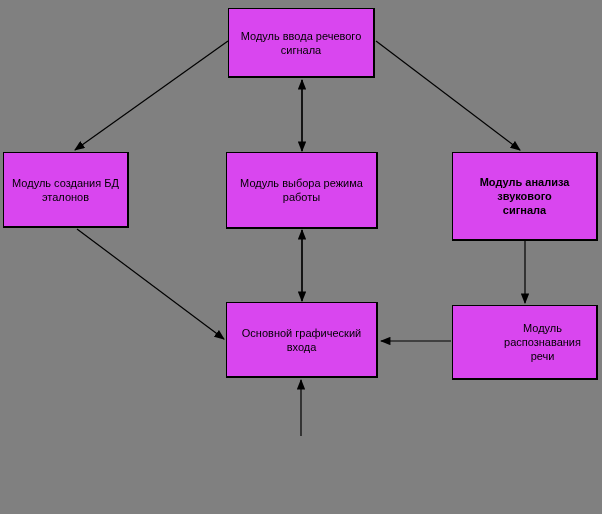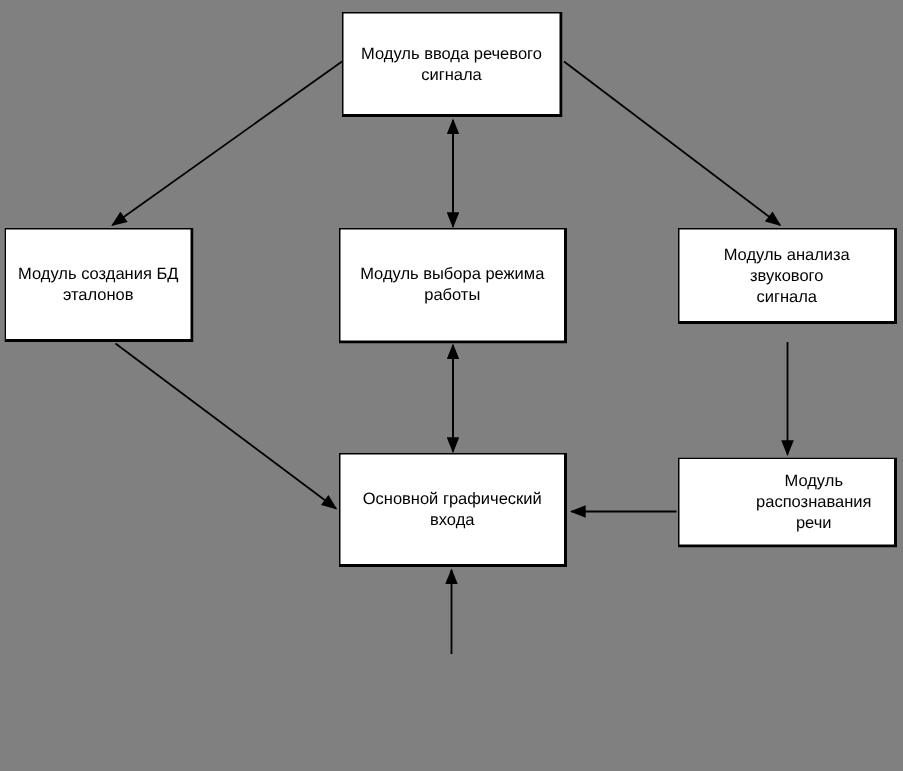--- a/index.html
+++ b/index.html
@@ -14,21 +14,21 @@
     background: #808080;
     overflow: hidden;
   }
   #edges {
     position: absolute;
     left: 0; top: 0;
     width: 602px; height: 514px;
   }
   .node {
     position: absolute;
-    background: #ffffff;
+    background: #d946ef;
     border: 1px solid #000000;
     border-right-width: 2px;
     border-bottom-width: 2px;
     box-sizing: border-box;
     display: flex;
     align-items: center;
     justify-content: center;
     text-align: center;
   }
   .label {
@@ -38,23 +38,23 @@
     white-space: pre-line;
     padding: 0 4px;
   }
   .edge-line { stroke: #000000; stroke-width: 1.2; fill: none; }
   #arrowhead path { fill: #000000; }
 
   
   #node-speech-input       { left: 228px; top: 8px;   width: 147px; height: 70px; }
   #node-db-templates       { left: 3px;   top: 152px; width: 126px; height: 76px; }
   #node-mode-select        { left: 226px; top: 152px; width: 152px; height: 77px; justify-content: center; }
-  #node-sound-analysis     { left: 452px; top: 152px; width: 146px; height: 64px; }
+  #node-sound-analysis     { left: 452px; top: 152px; width: 146px; height: 89px; font-weight: bold; }
   #node-main-graphic       { left: 226px; top: 302px; width: 152px; height: 76px; }
-  #node-speech-recognition { left: 452px; top: 305px; width: 146px; height: 60px; padding-left: 36px; }
+  #node-speech-recognition { left: 452px; top: 305px; width: 146px; height: 75px; padding-left: 36px; }
   #node-program-entry      { left: 225px; top: 437px; width: 150px; height: 70px; }
 </style>
 </head>
 <body>
 
 <div id="canvas">
 
   <svg id="edges" viewBox="0 0 602 514" xmlns="http://www.w3.org/2000/svg">
     <defs>
       <marker id="arrowhead" viewBox="0 0 10 8" refX="9" refY="4" markerWidth="9" markerHeight="7" orient="auto">

